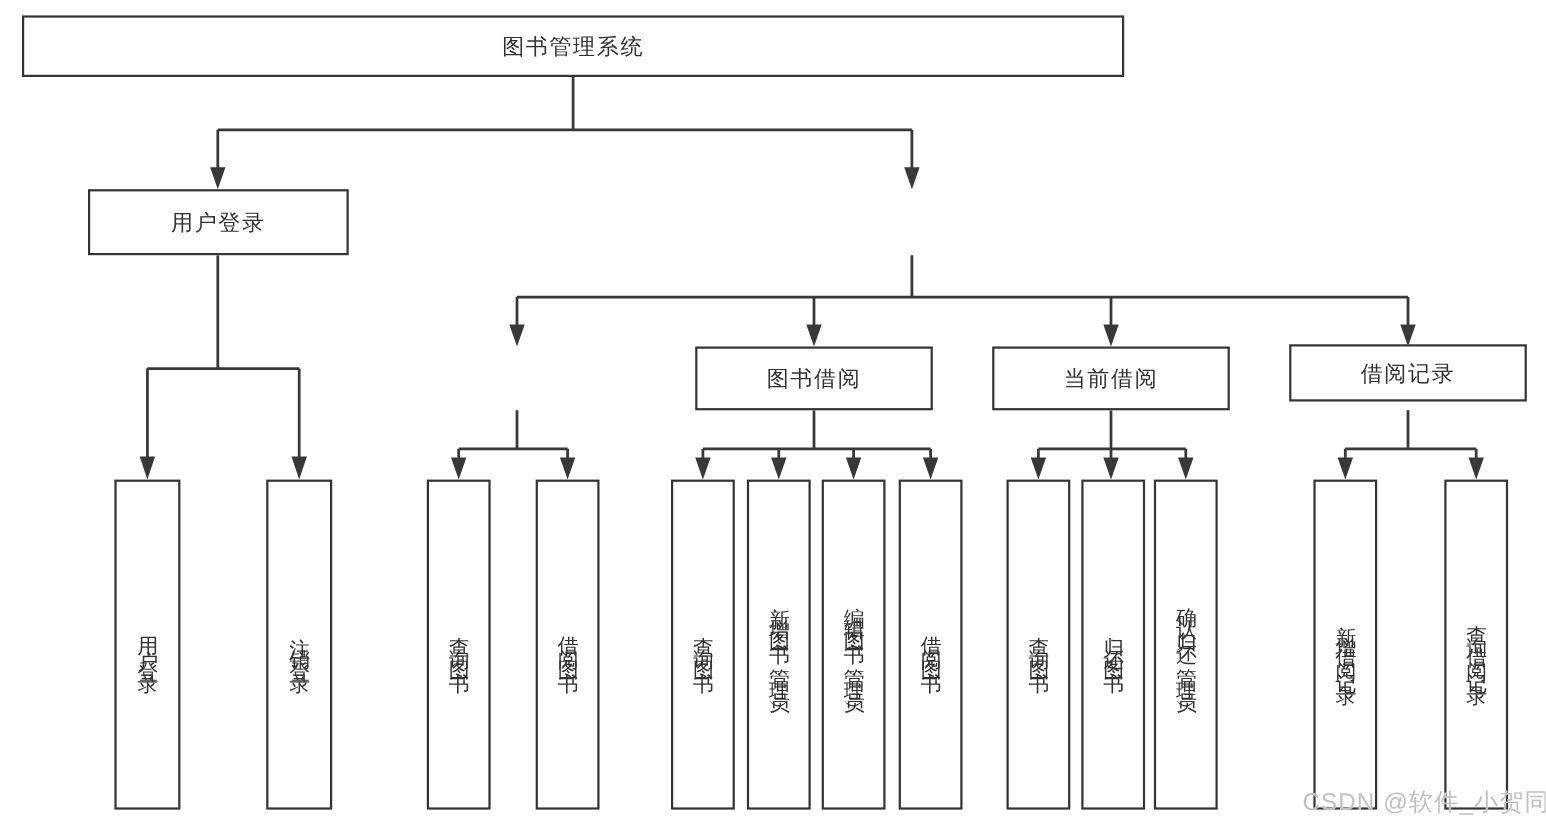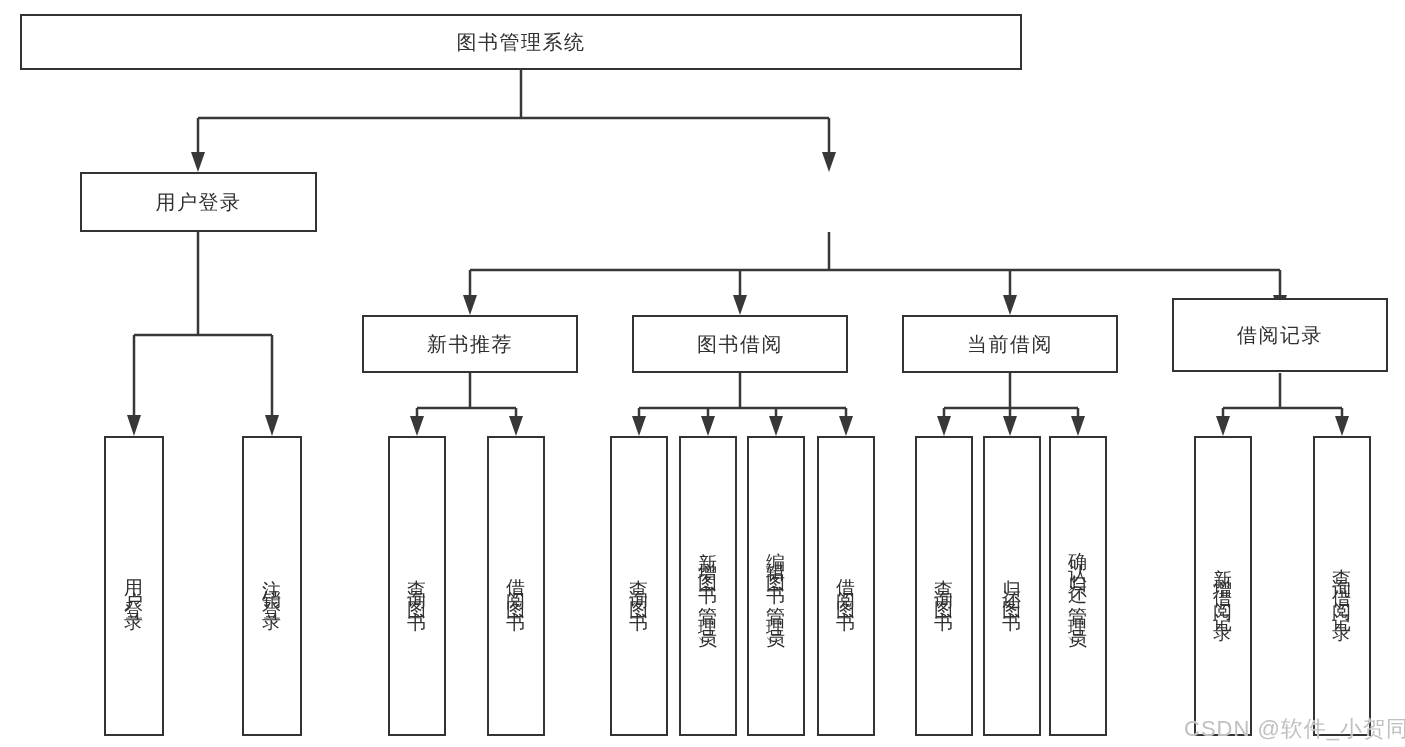--- a/index.html
+++ b/index.html
@@ -93,30 +93,27 @@
   </svg>
 
   <div class="box hbox" style="left:20px;top:14px;width:1002px;height:56px">
     <span class="lbl">图书管理系统</span>
   </div>
 
   <div class="box hbox" style="left:80px;top:172px;width:237px;height:60px">
     <span class="lbl">用户登录</span>
   </div>
 
-  <div class="box hbox" style="left:362px;top:315px;width:216px;height:58px">
-    <span class="lbl">新书推荐</span>
-  </div>
   <div class="box hbox" style="left:902px;top:315px;width:216px;height:58px">
     <span class="lbl">当前借阅</span>
   </div>
   <div class="box hbox" style="left:632px;top:315px;width:216px;height:58px">
     <span class="lbl">图书借阅</span>
   </div>
-  <div class="box hbox" style="left:1172px;top:298px;width:216px;height:74px">
+  <div class="box hbox" style="left:1172px;top:313px;width:216px;height:52px">
     <span class="lbl">借阅记录</span>
   </div>
 
   <div class="box vwrap" style="left:104px;top:436px;width:60px;height:300px">
     <span class="vlbl">用户登录</span>
   </div>
   <div class="box vwrap" style="left:242px;top:436px;width:60px;height:300px">
     <span class="vlbl">注销登录</span>
   </div>
 

